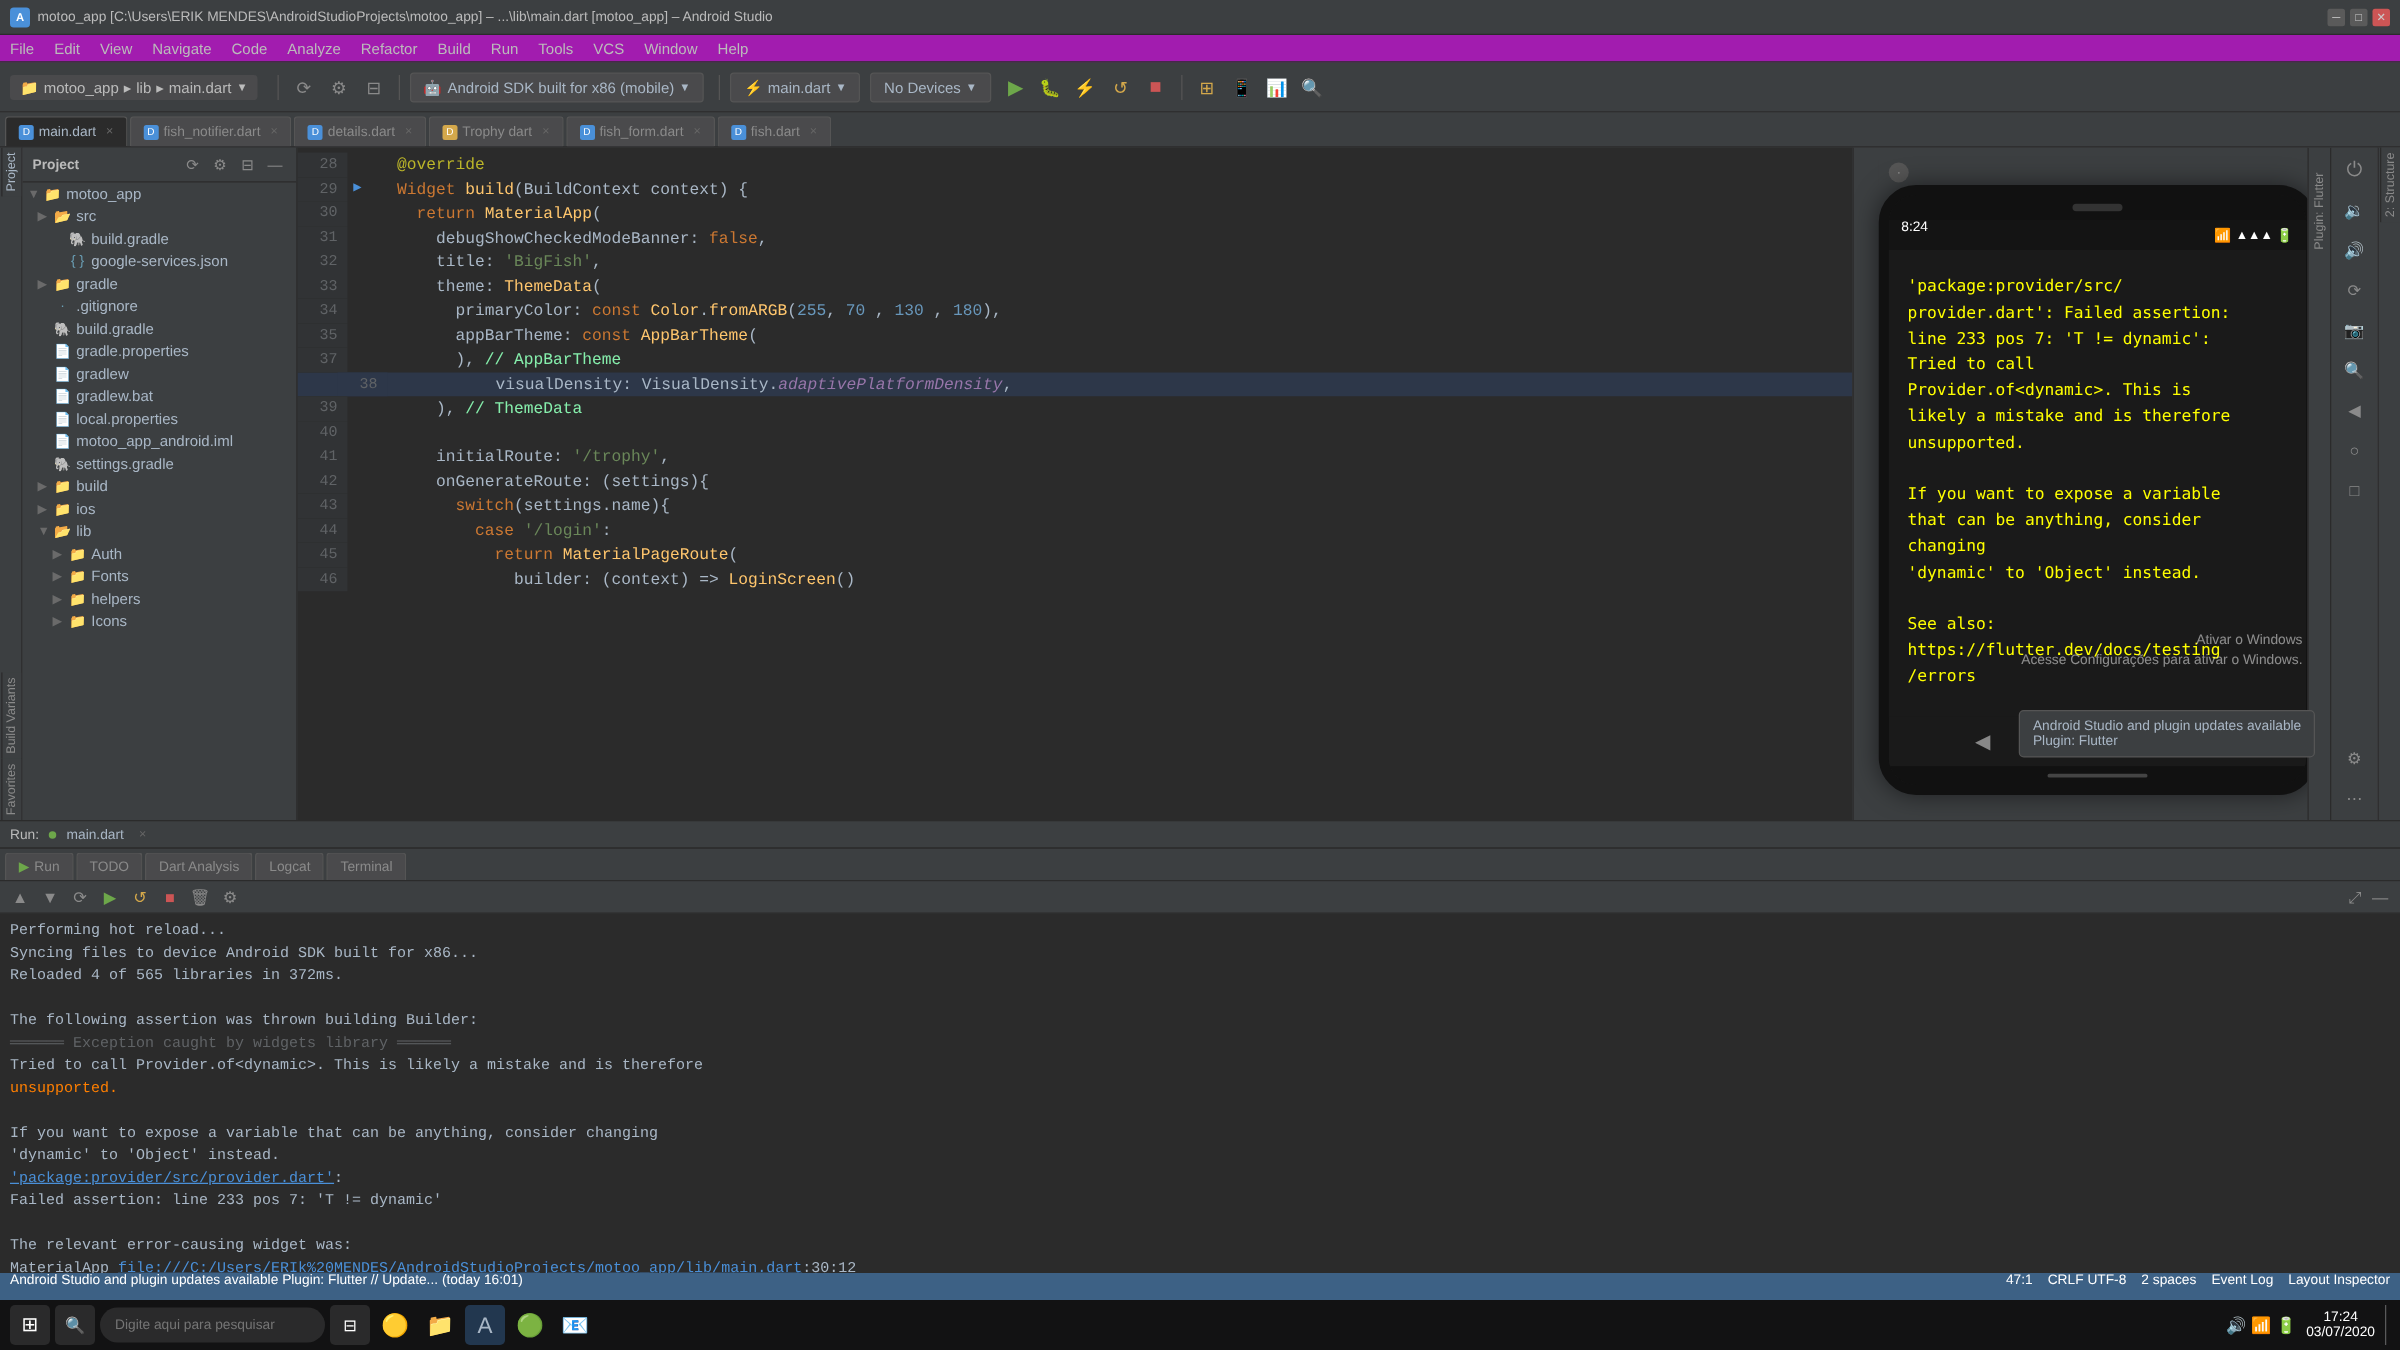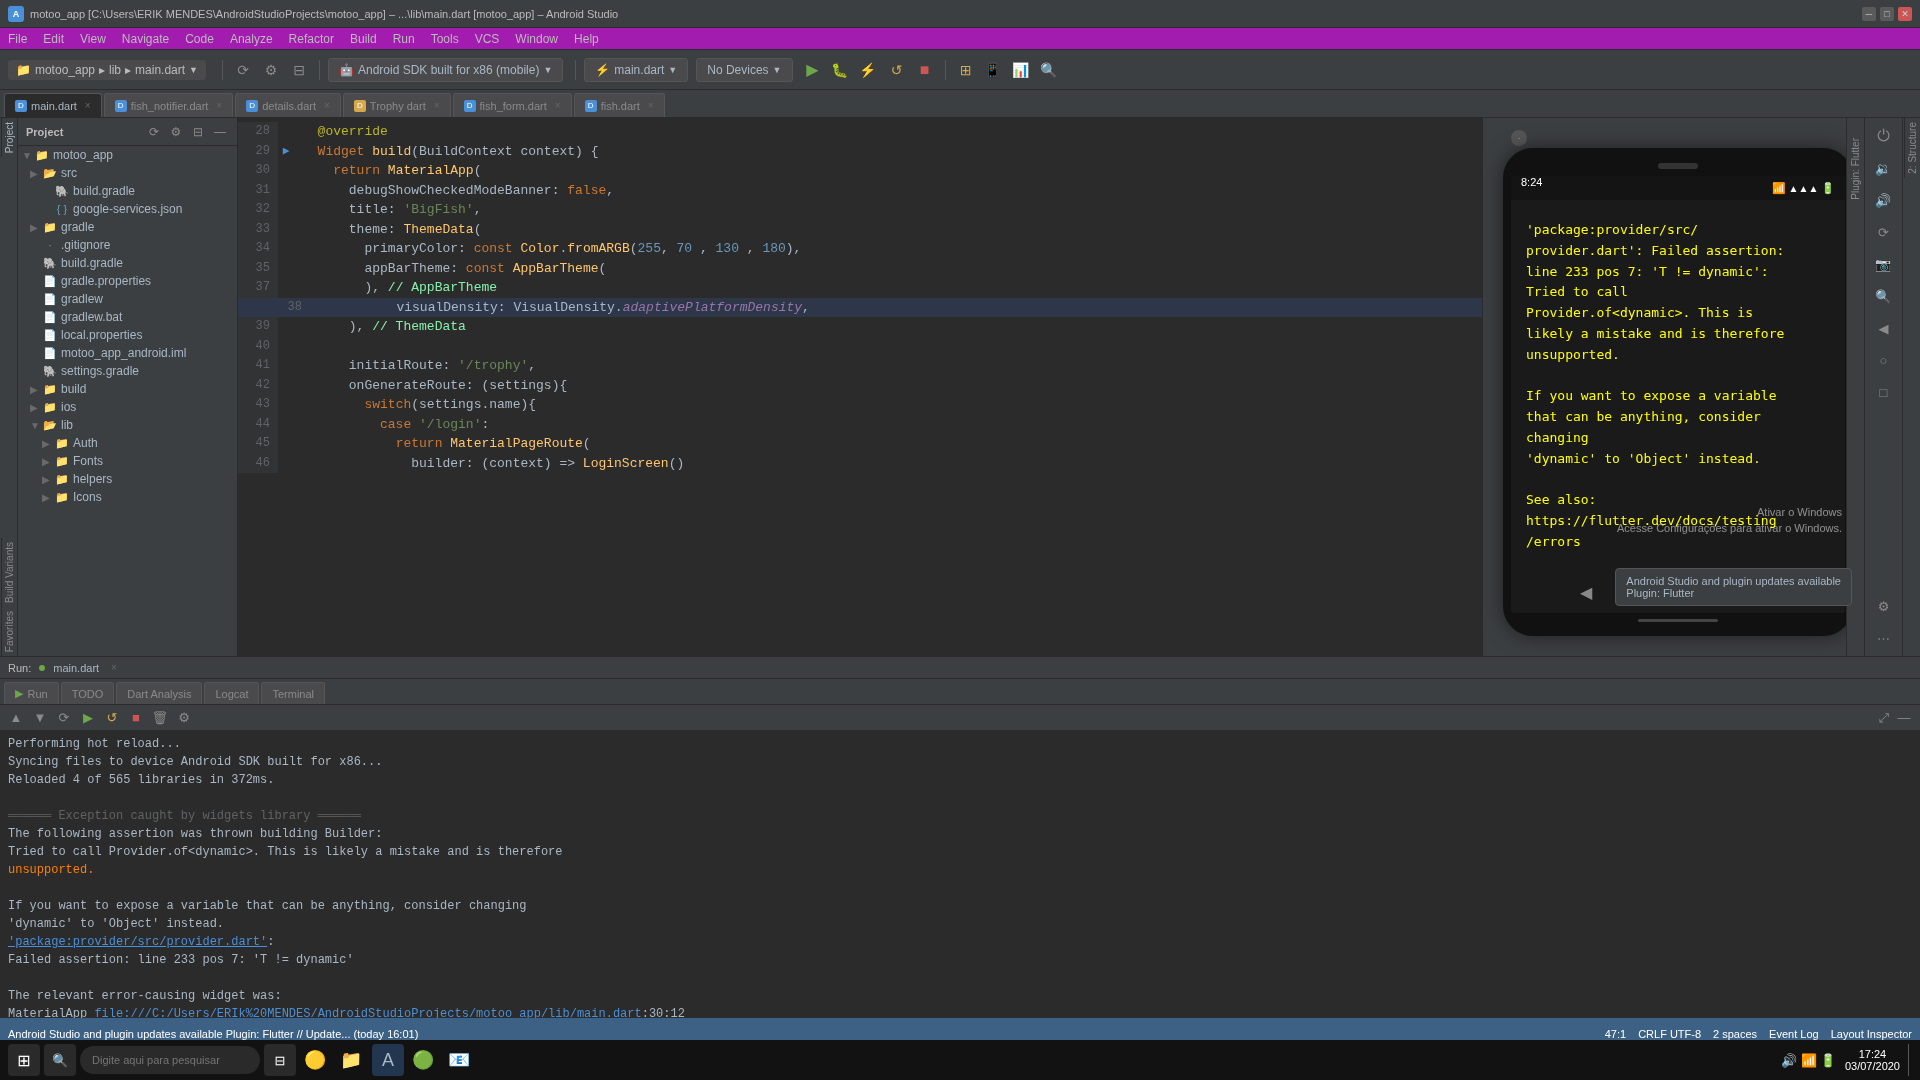--- a/index.html
+++ b/index.html
@@ -382,21 +382,21 @@
     .console-normal { color: #a9b7c6; }
     .console-orange { color: #ff7f00; }
     .console-link { color: #4a90d9; text-decoration: underline; cursor: pointer; }
     .console-separator { color: #606366; }
 
     
     #status-bar {
       height: 22px;
       background: #3d6185;
       display: flex;
-      align-items: flex-end;
+      align-items: flex-start;
       padding: 0 8px;
       font-size: 11px;
       color: #fff;
       gap: 16px;
     }
     #status-bar .status-right { margin-left: auto; display: flex; gap: 12px; align-items: center; }
 
     
     #run-bar {
       height: 22px;
@@ -1020,22 +1020,22 @@
           <div class="bottom-tool-icon">⤢</div>
           <div class="bottom-tool-icon">—</div>
         </div>
       </div>
 
       <div id="console-output">
         <div><span class="console-normal">Performing hot reload...</span></div>
         <div><span class="console-normal">Syncing files to device Android SDK built for x86...</span></div>
         <div><span class="console-normal">Reloaded 4 of 565 libraries in 372ms.</span></div>
         <div>&nbsp;</div>
+        <div><span class="console-normal">The following assertion was thrown building Builder:</span></div>
         <div><span class="console-separator">══════ Exception caught by widgets library ══════</span></div>
-        <div><span class="console-normal">The following assertion was thrown building Builder:</span></div>
         <div><span class="console-normal">Tried to call Provider.of&lt;dynamic&gt;. This is likely a mistake and is therefore</span></div>
         <div><span class="console-orange">unsupported.</span></div>
         <div>&nbsp;</div>
         <div><span class="console-normal">If you want to expose a variable that can be anything, consider changing</span></div>
         <div><span class="console-normal">'dynamic' to 'Object' instead.</span></div>
         <div><span class="console-link">'package:provider/src/provider.dart'</span><span class="console-normal">:</span></div>
         <div><span class="console-normal">Failed assertion: line 233 pos 7: 'T != dynamic'</span></div>
         <div>&nbsp;</div>
         <div><span class="console-normal">The relevant error-causing widget was:</span></div>
         <div><span class="console-normal">  MaterialApp  </span><span class="console-link">file:///C:/Users/ERIk%20MENDES/AndroidStudioProjects/motoo_app/lib/main.dart</span><span class="console-normal">:30:12</span></div>

